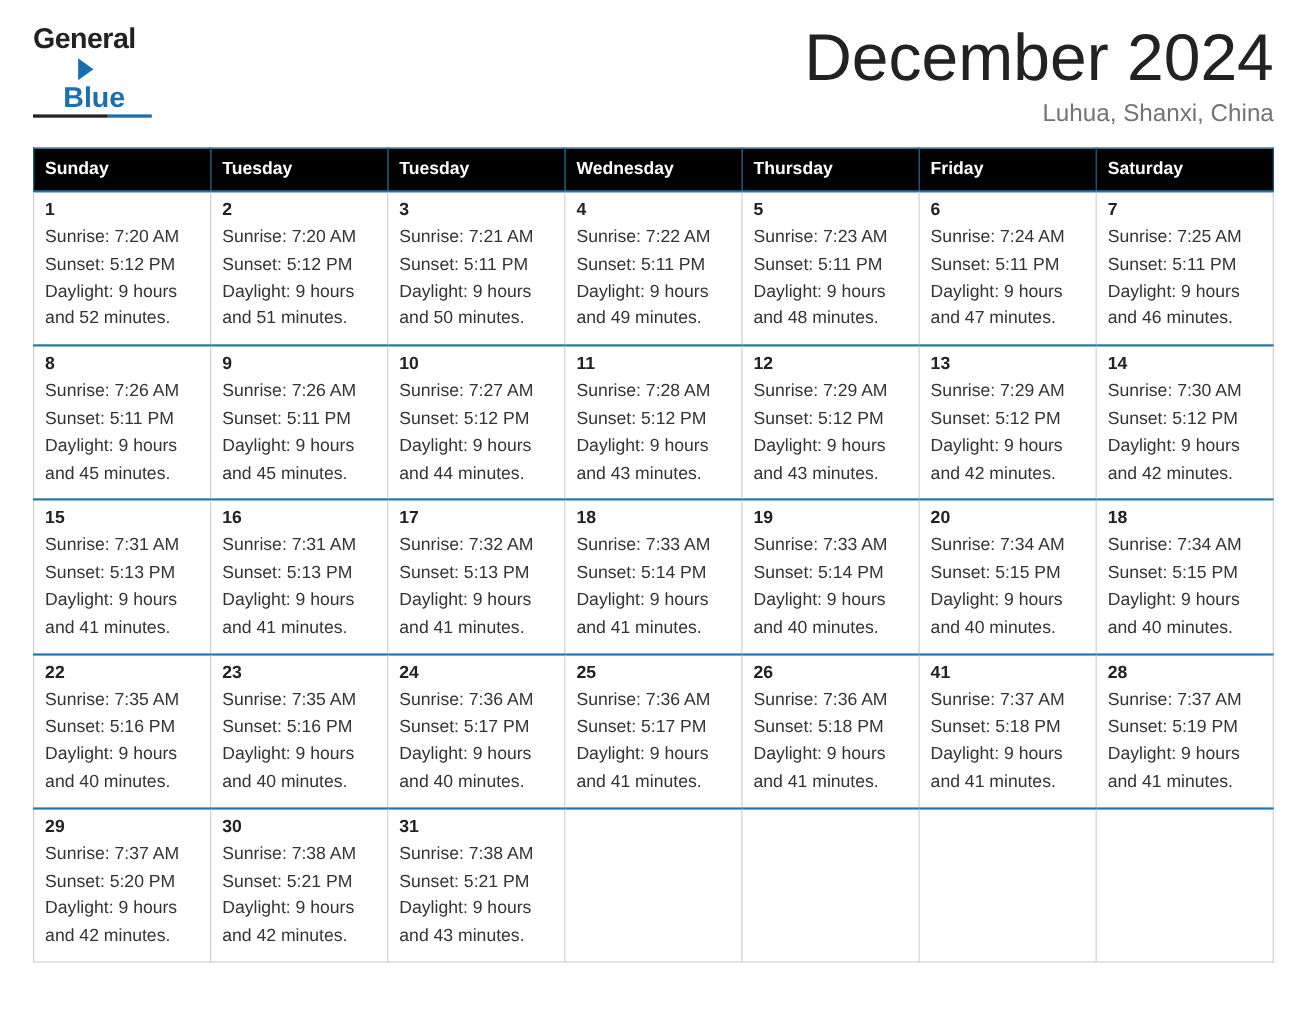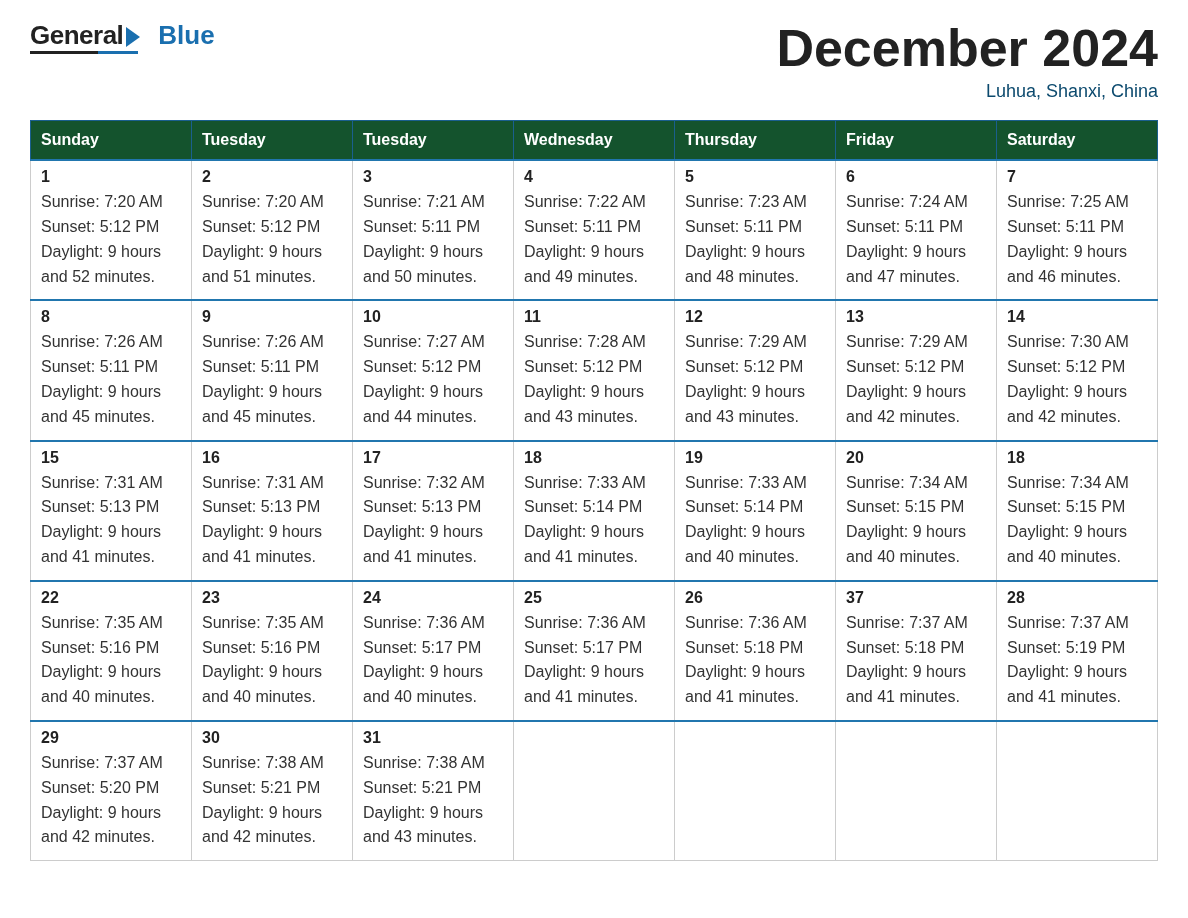--- a/index.html
+++ b/index.html
@@ -17,20 +17,21 @@
       margin-bottom: 18px;
     }
     .logo {
       display: flex;
       flex-direction: column;
       align-items: flex-start;
     }
     .logo-top {
       display: flex;
       align-items: center;
+      flex-direction: column;
     }
     .logo-general {
       font-size: 26px;
       font-weight: bold;
       color: #222;
       letter-spacing: -0.5px;
     }
     .logo-arrow {
       width: 0;
       height: 0;
@@ -57,36 +58,36 @@
     }
     .logo-underline-blue {
       height: 3px;
       background: #1a6faf;
       width: 40px;
     }
     .title-block {
       text-align: right;
     }
     .month-title {
-      font-size: 52px;
-      font-weight: bold;
+      font-size: 60px;
+      font-weight: normal;
       color: #222;
       line-height: 1.1;
     }
     .location {
-      font-size: 18px;
-      color: #0c4a6e;
+      font-size: 22px;
+      color: #737373;
       margin-top: 4px;
     }
     .calendar {
       width: 100%;
       border-collapse: collapse;
     }
     .calendar th {
-      background: #14532d;
+      background: #000000;
       color: #fff;
       font-size: 16px;
       font-weight: bold;
       padding: 10px 10px;
       text-align: left;
       border: 1px solid #1a5f8e;
     }
     .calendar td {
       vertical-align: top;
       border: 1px solid #ccc;
@@ -386,21 +387,21 @@
         <td>
         <span class="day-number">26</span>
         <div class="day-info">
           Sunrise: 7:36 AM<br>
           Sunset: 5:18 PM<br>
           Daylight: 9 hours<br>
           and 41 minutes.
         </div>
       </td>
         <td>
-        <span class="day-number">37</span>
+        <span class="day-number">41</span>
         <div class="day-info">
           Sunrise: 7:37 AM<br>
           Sunset: 5:18 PM<br>
           Daylight: 9 hours<br>
           and 41 minutes.
         </div>
       </td>
         <td>
         <span class="day-number">28</span>
         <div class="day-info">

